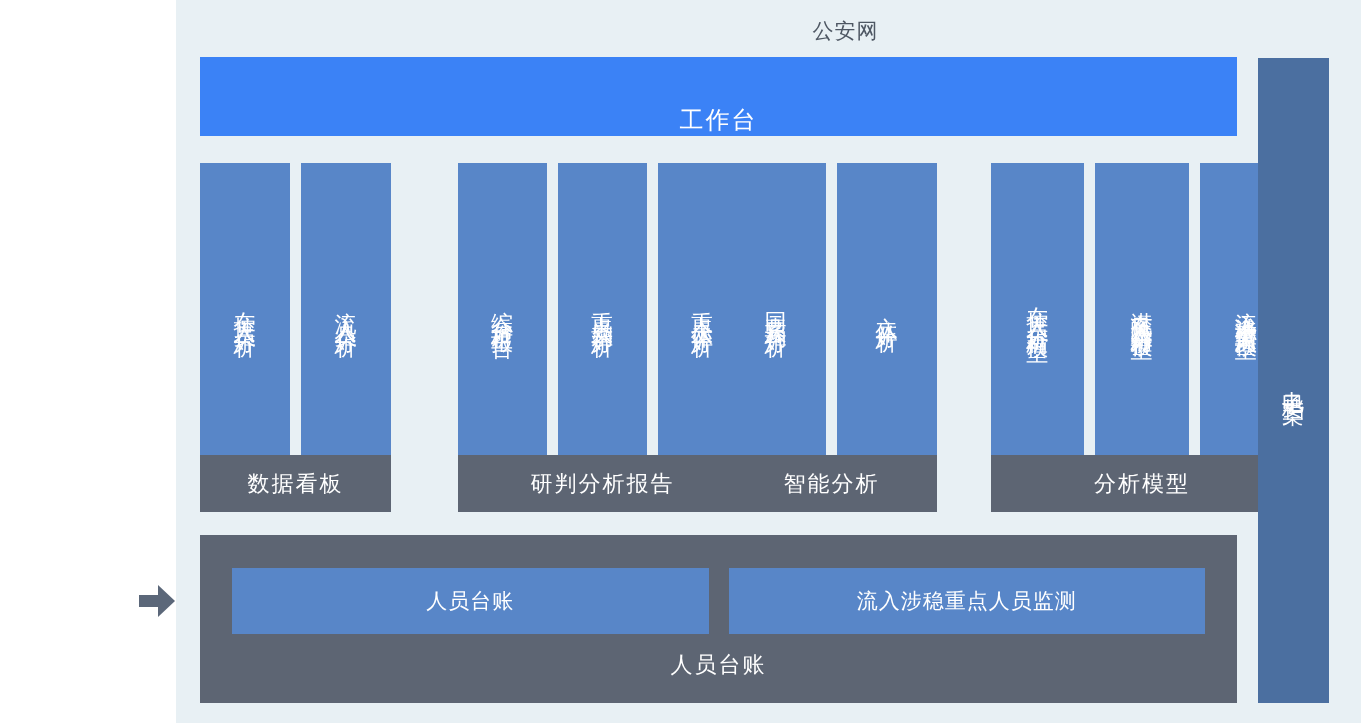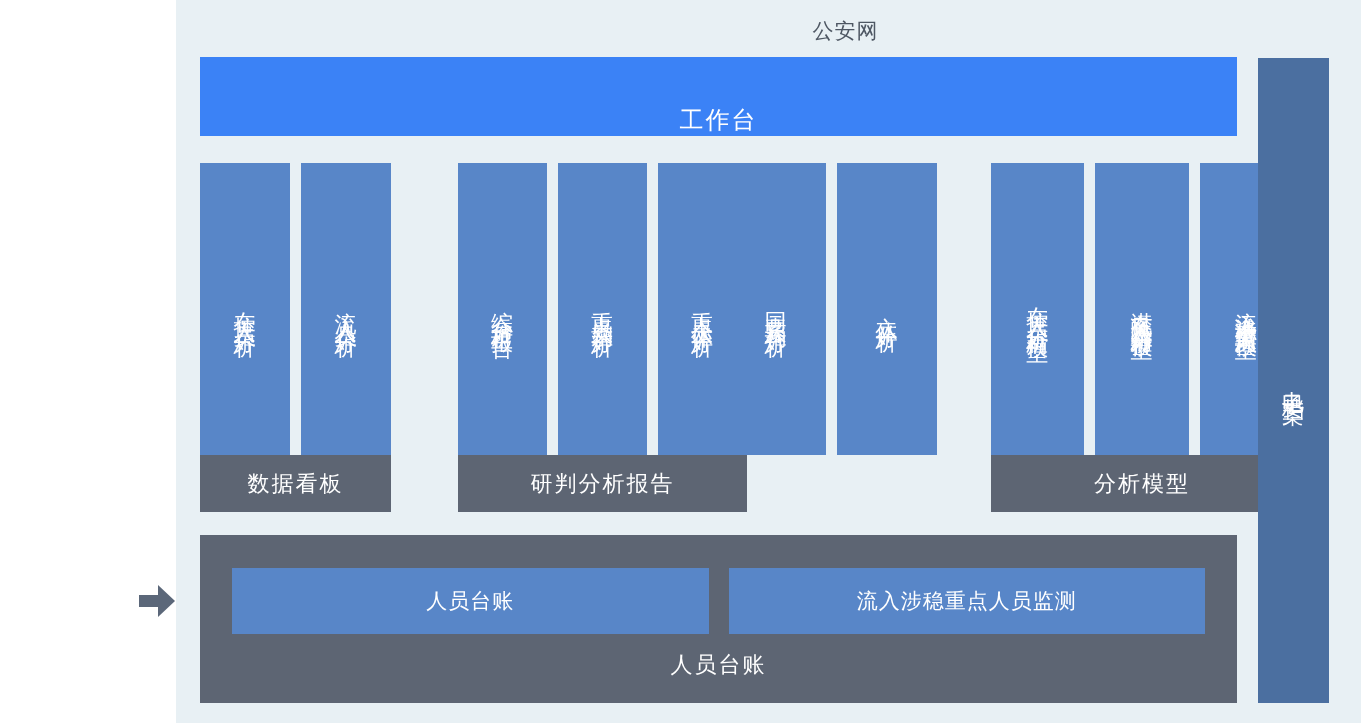--- a/index.html
+++ b/index.html
@@ -250,20 +250,23 @@
 
       <div class="group" style="left:526px; width:211px;">
         <div class="group-cards">
           <div class="card">
             <span class="vtext">同素异构分析</span>
           </div>
           <div class="card">
             <span class="vtext">立体分析</span>
           </div>
         </div>
+        <div class="group-footer">
+          <span>智能分析</span>
+        </div>
       </div>
 
       <div class="group" style="left:759px; width:302px;margin-left:32px;">
         <div class="group-cards">
           <div class="card">
             <span class="vtext">在控人员分析模型</span>
           </div>
           <div class="card tall">
             <span class="vtext">潜在风险人员分析模型</span>
           </div>

